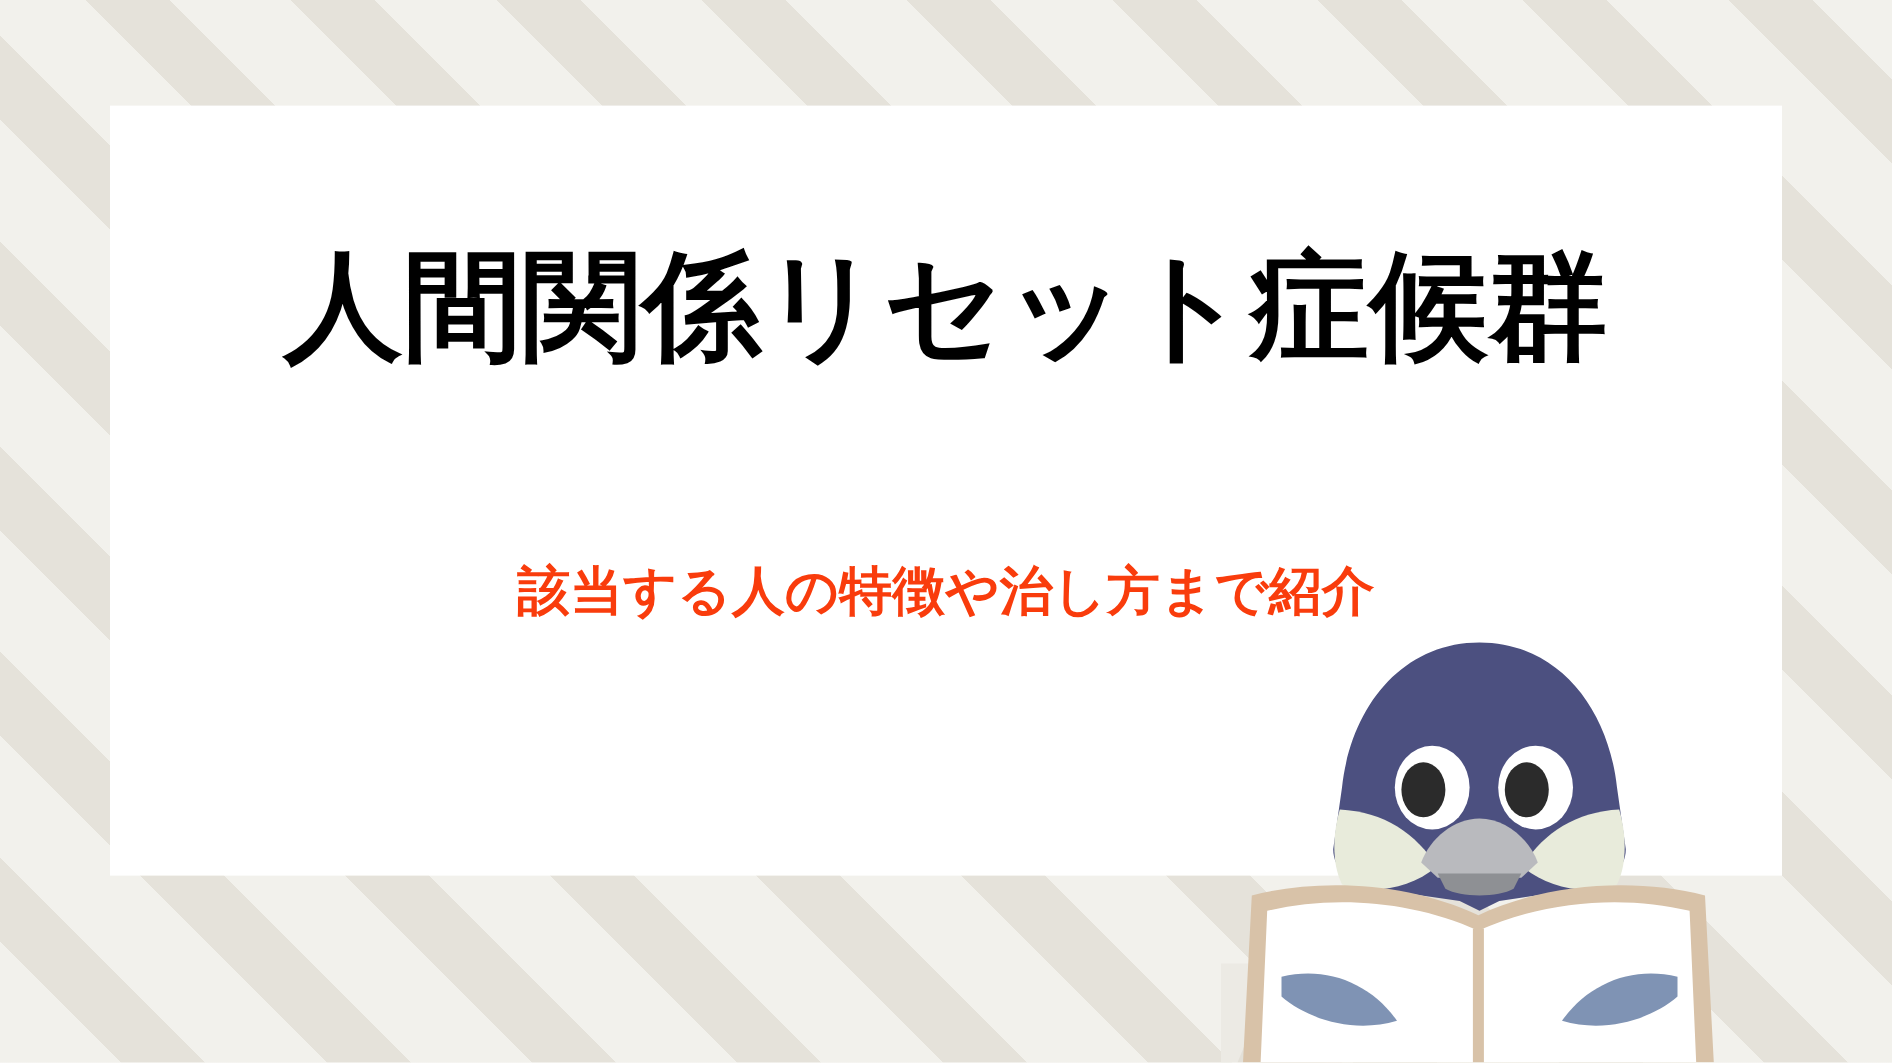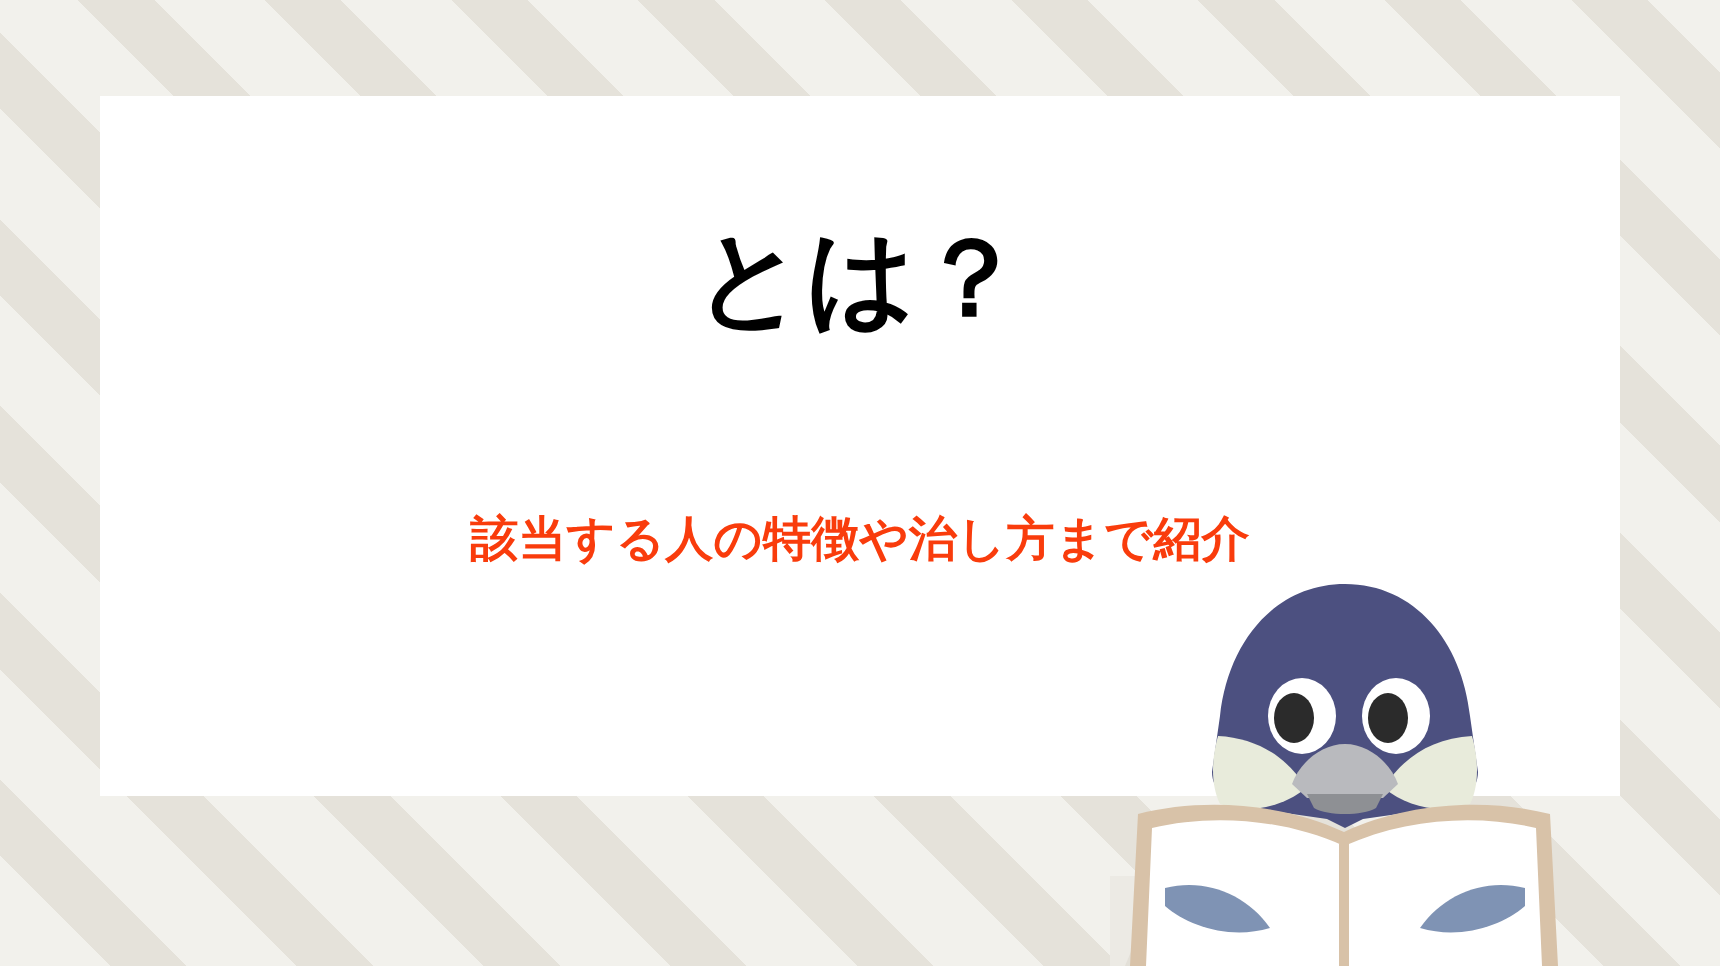--- a/index.html
+++ b/index.html
@@ -96,21 +96,21 @@
 </head>
 <body>
 
 <div id="thumbnail">
 
   <div id="stripe-background"></div>
 
   <div id="content-card">
 
     <div id="title-block">
-      <span class="title-line">とは？</span>
+      <span class="title-line">人間関係リセット症候群</span>
     </div>
 
     <div id="subtitle-line">該当する人の特徴や治し方まで紹介</div>
 
   </div>
 
   <div id="mascot">
     <svg viewBox="0 0 470 390" xmlns="http://www.w3.org/2000/svg" aria-hidden="true">
       <defs>
         <clipPath id="clip-head">

